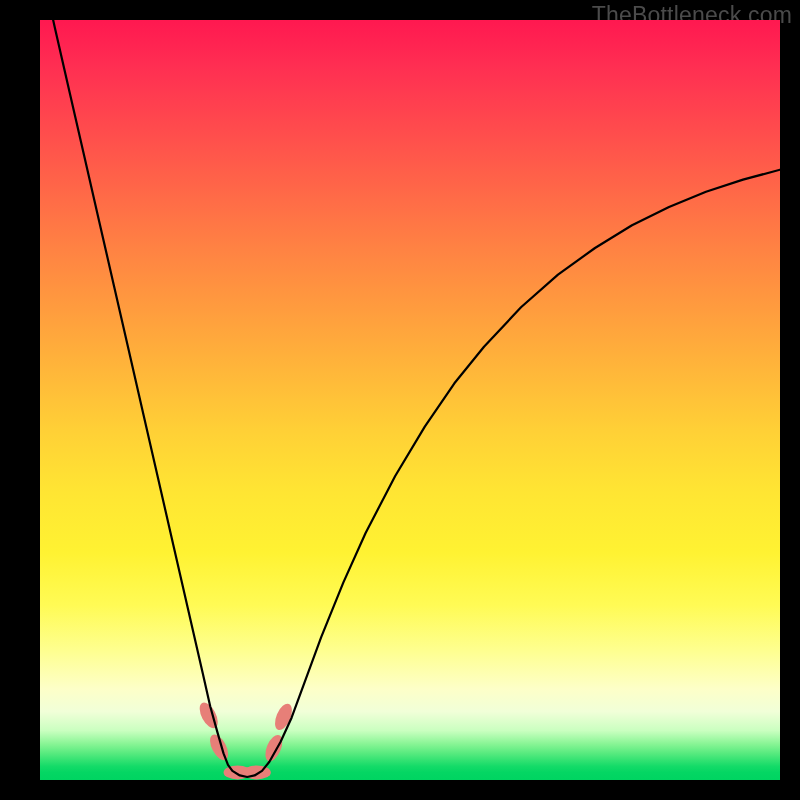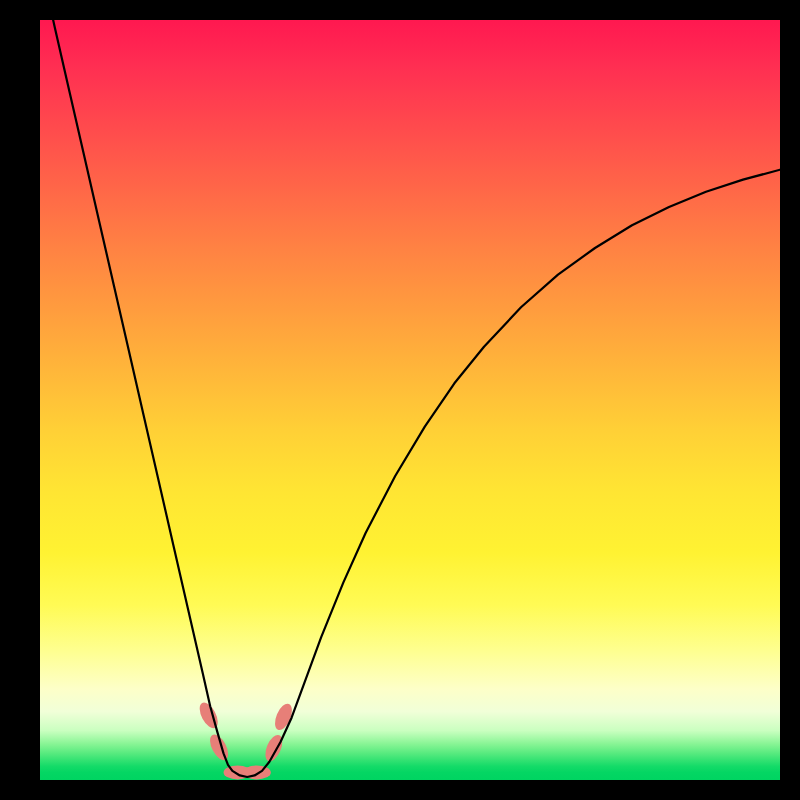--- a/index.html
+++ b/index.html
@@ -67,20 +67,21 @@
     font-size: 23px;
     font-weight: 500;
     letter-spacing: 0.2px;
     user-select: none;
   }
 </style>
 </head>
 <body>
 
 <div class="outer">
+  <div class="watermark">TheBottleneck.com</div>
   <div class="plot-area">
     <div class="grad"></div>
     <svg class="curve" viewBox="0 0 740 760" preserveAspectRatio="none">
       <g id="markers-g">
           <ellipse cx="168.72" cy="695.40" rx="7" ry="14" fill="#e77f78" transform="rotate(-28 168.72 695.40)"></ellipse>
           <ellipse cx="179.08" cy="727.32" rx="7" ry="14" fill="#e77f78" transform="rotate(-28 179.08 727.32)"></ellipse>
           <ellipse cx="197.58" cy="752.40" rx="14" ry="7" fill="#e77f78"></ellipse>
           <ellipse cx="216.82" cy="752.40" rx="14" ry="7" fill="#e77f78"></ellipse>
           <ellipse cx="233.84" cy="728.08" rx="7" ry="14" fill="#e77f78" transform="rotate(23 233.84 728.08)"></ellipse>
           <ellipse cx="243.46" cy="696.92" rx="7" ry="14" fill="#e77f78" transform="rotate(23 243.46 696.92)"></ellipse>

